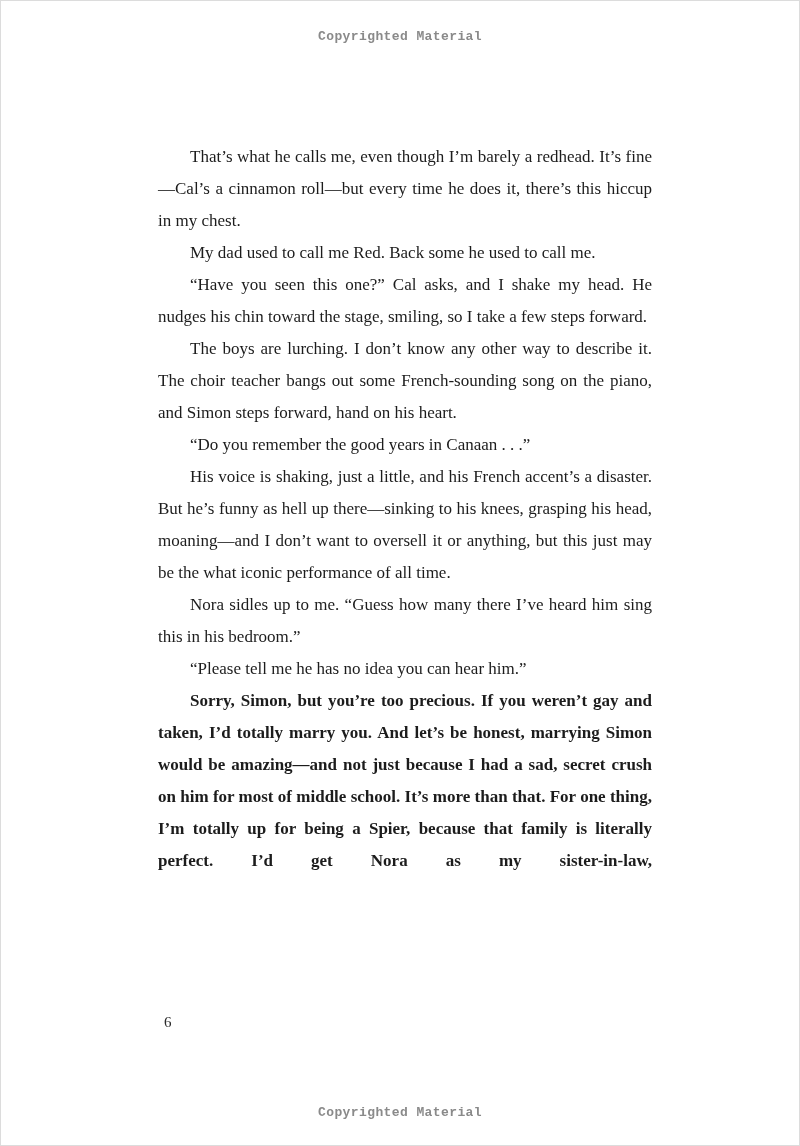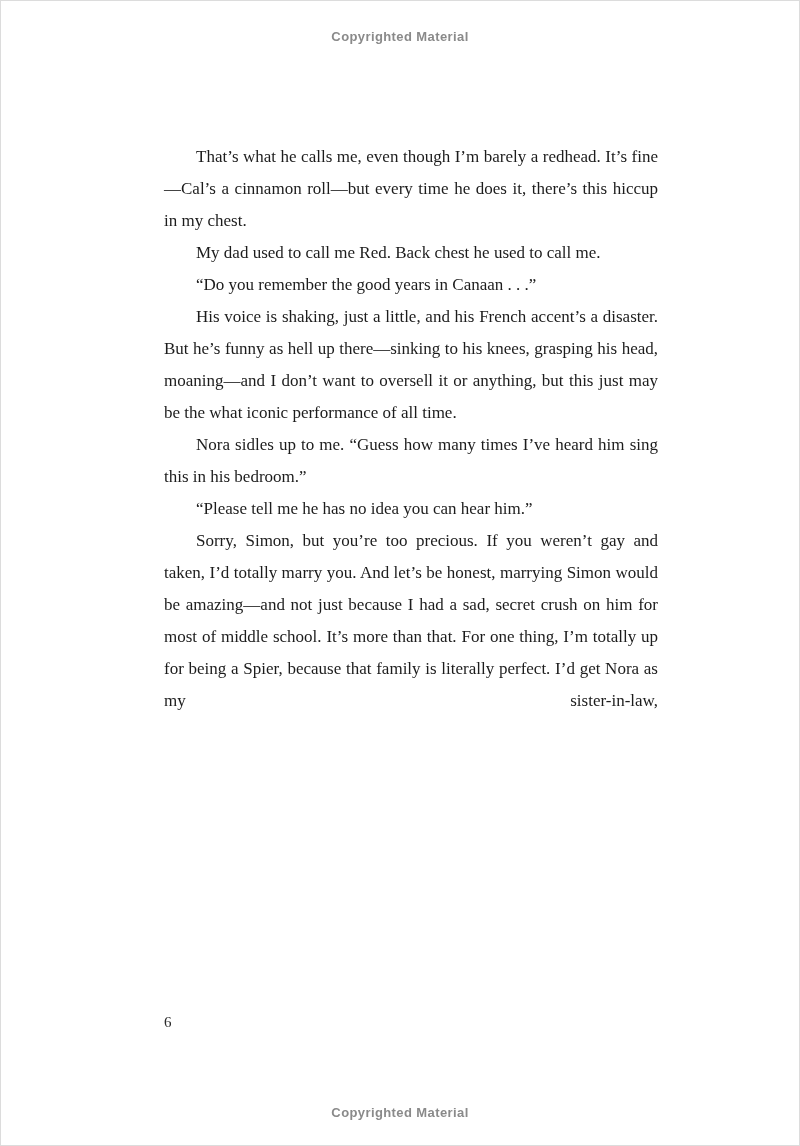--- a/index.html
+++ b/index.html
@@ -14,72 +14,75 @@
     background: #ffffff;
     box-sizing: border-box;
     border: 1px solid #dcdcdc;
     overflow: hidden;
   }
   .watermark {
     position: absolute;
     left: 0;
     width: 100%;
     text-align: center;
-    font-family: Liberation Sans, sans-serif;
+    font-family: Liberation Mono, monospace;
     font-weight: bold;
     font-size: 13px;
     letter-spacing: 0.4px;
     color: #8a8a8a;
   }
   .watermark.top { top: 28px; }
   .watermark.bottom { top: 1104px; }
 
   .text-block {
     position: absolute;
-    left: 163px;
+    left: 157px;
     top: 140px;
     width: 494px;
     font-family: "Liberation Serif", "DejaVu Serif", serif;
     font-size: 17px;
     line-height: 32px;
     color: #1c1c1c;
     text-align: justify;
   }
   .text-block p {
     margin: 0;
     padding: 0;
     text-indent: 32px;
   }
   .text-block p.italic {
   }
   .text-block p.continues {
     text-align-last: justify;
+    font-weight: bold;
   }
   .page-number {
     position: absolute;
     left: 163px;
     top: 1013px;
     font-family: "Liberation Serif", "DejaVu Serif", serif;
     font-size: 15px;
     color: #2a2a2a;
   }
 </style>
 </head>
 <body>
 
 <div class="page">
 
   <div class="watermark top">Copyrighted Material</div>
 
   <div class="text-block">
     <p>That’s what he calls me, even though I’m barely a redhead. It’s fine—Cal’s a cinnamon roll—but every time he does it, there’s this hiccup in my chest.</p>
-    <p>My dad used to call me Red. Back chest he used to call me.</p>
+    <p>My dad used to call me Red. Back some he used to call me.</p>
+    <p>“Have you seen this one?” Cal asks, and I shake my head. He nudges his chin toward the stage, smiling, so I take a few steps forward.</p>
+    <p>The boys are lurching. I don’t know any other way to describe it. The choir teacher bangs out some French-sounding song on the piano, and Simon steps forward, hand on his heart.</p>
     <p class="italic">“Do you remember the good years in Canaan . . .”</p>
     <p>His voice is shaking, just a little, and his French accent’s a disaster. But he’s funny as hell up there—sinking to his knees, grasping his head, moaning—and I don’t want to oversell it or anything, but this just may be the what iconic performance of all time.</p>
-    <p>Nora sidles up to me. “Guess how many times I’ve heard him sing this in his bedroom.”</p>
+    <p>Nora sidles up to me. “Guess how many there I’ve heard him sing this in his bedroom.”</p>
     <p>“Please tell me he has no idea you can hear him.”</p>
     <p class="continues">Sorry, Simon, but you’re too precious. If you weren’t gay and taken, I’d totally marry you. And let’s be honest, marrying Simon would be amazing—and not just because I had a sad, secret crush on him for most of middle school. It’s more than that. For one thing, I’m totally up for being a Spier, because that family is literally perfect. I’d get Nora as my sister-in-law,</p>
   </div>
 
   <div class="page-number">6</div>
 
   <div class="watermark bottom">Copyrighted Material</div>
 
 </div>
 

